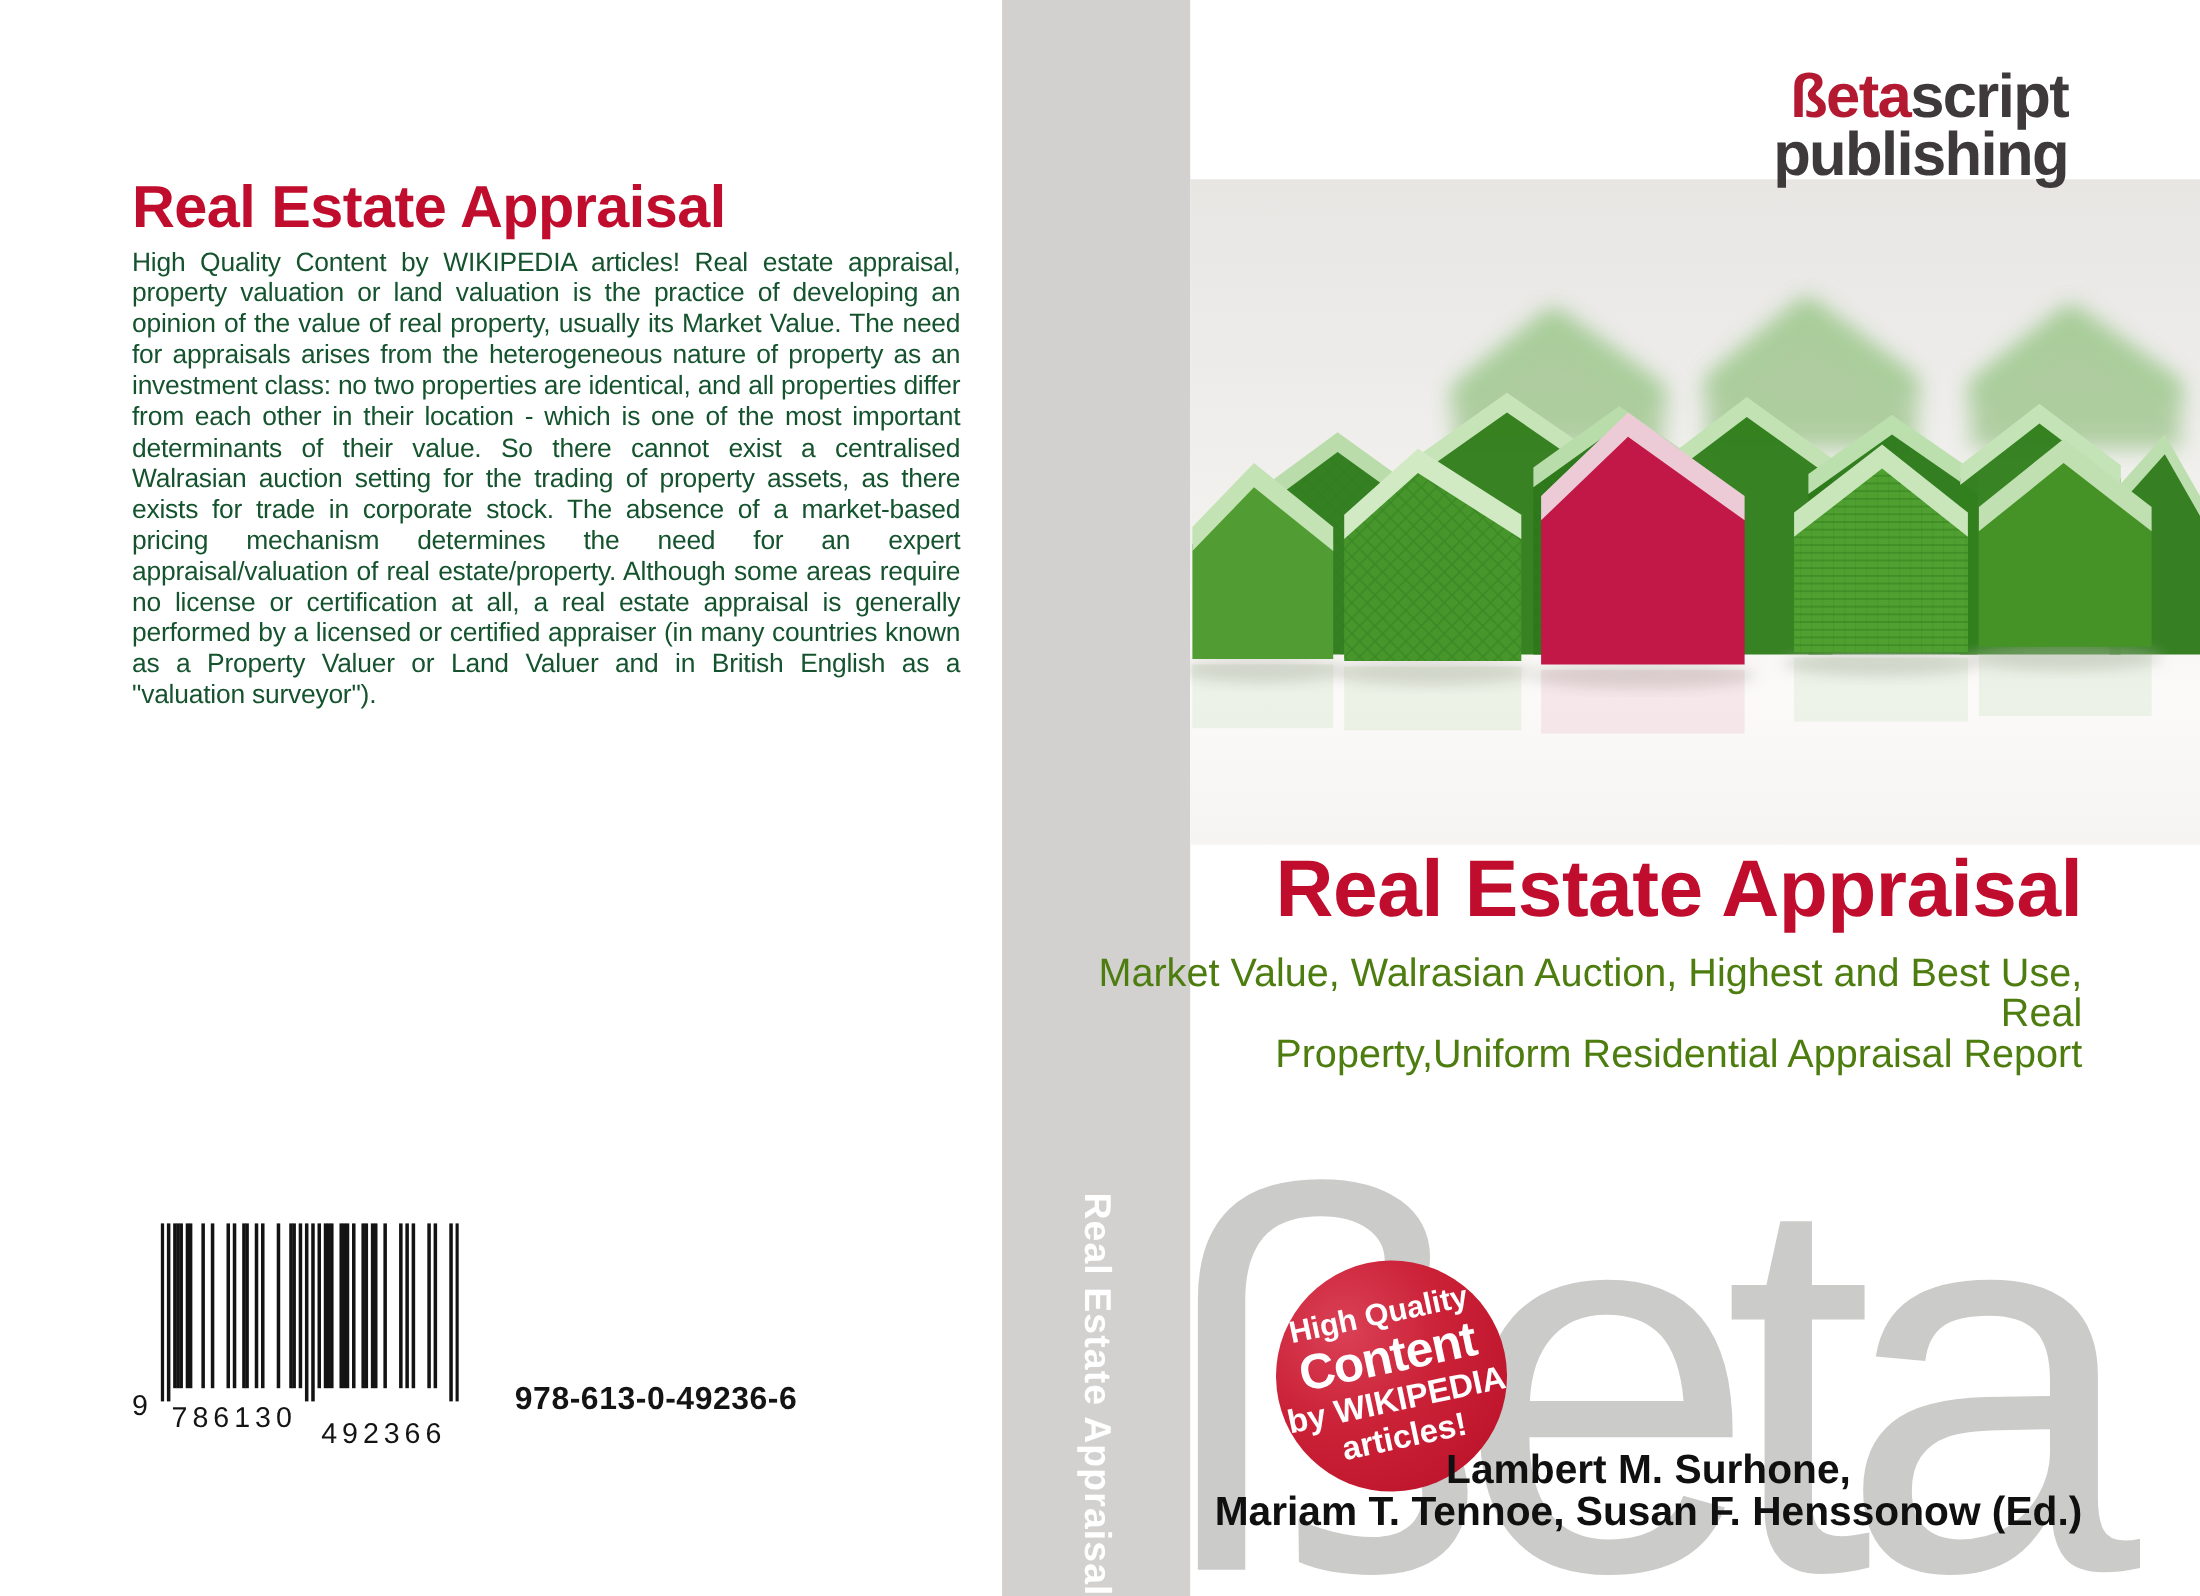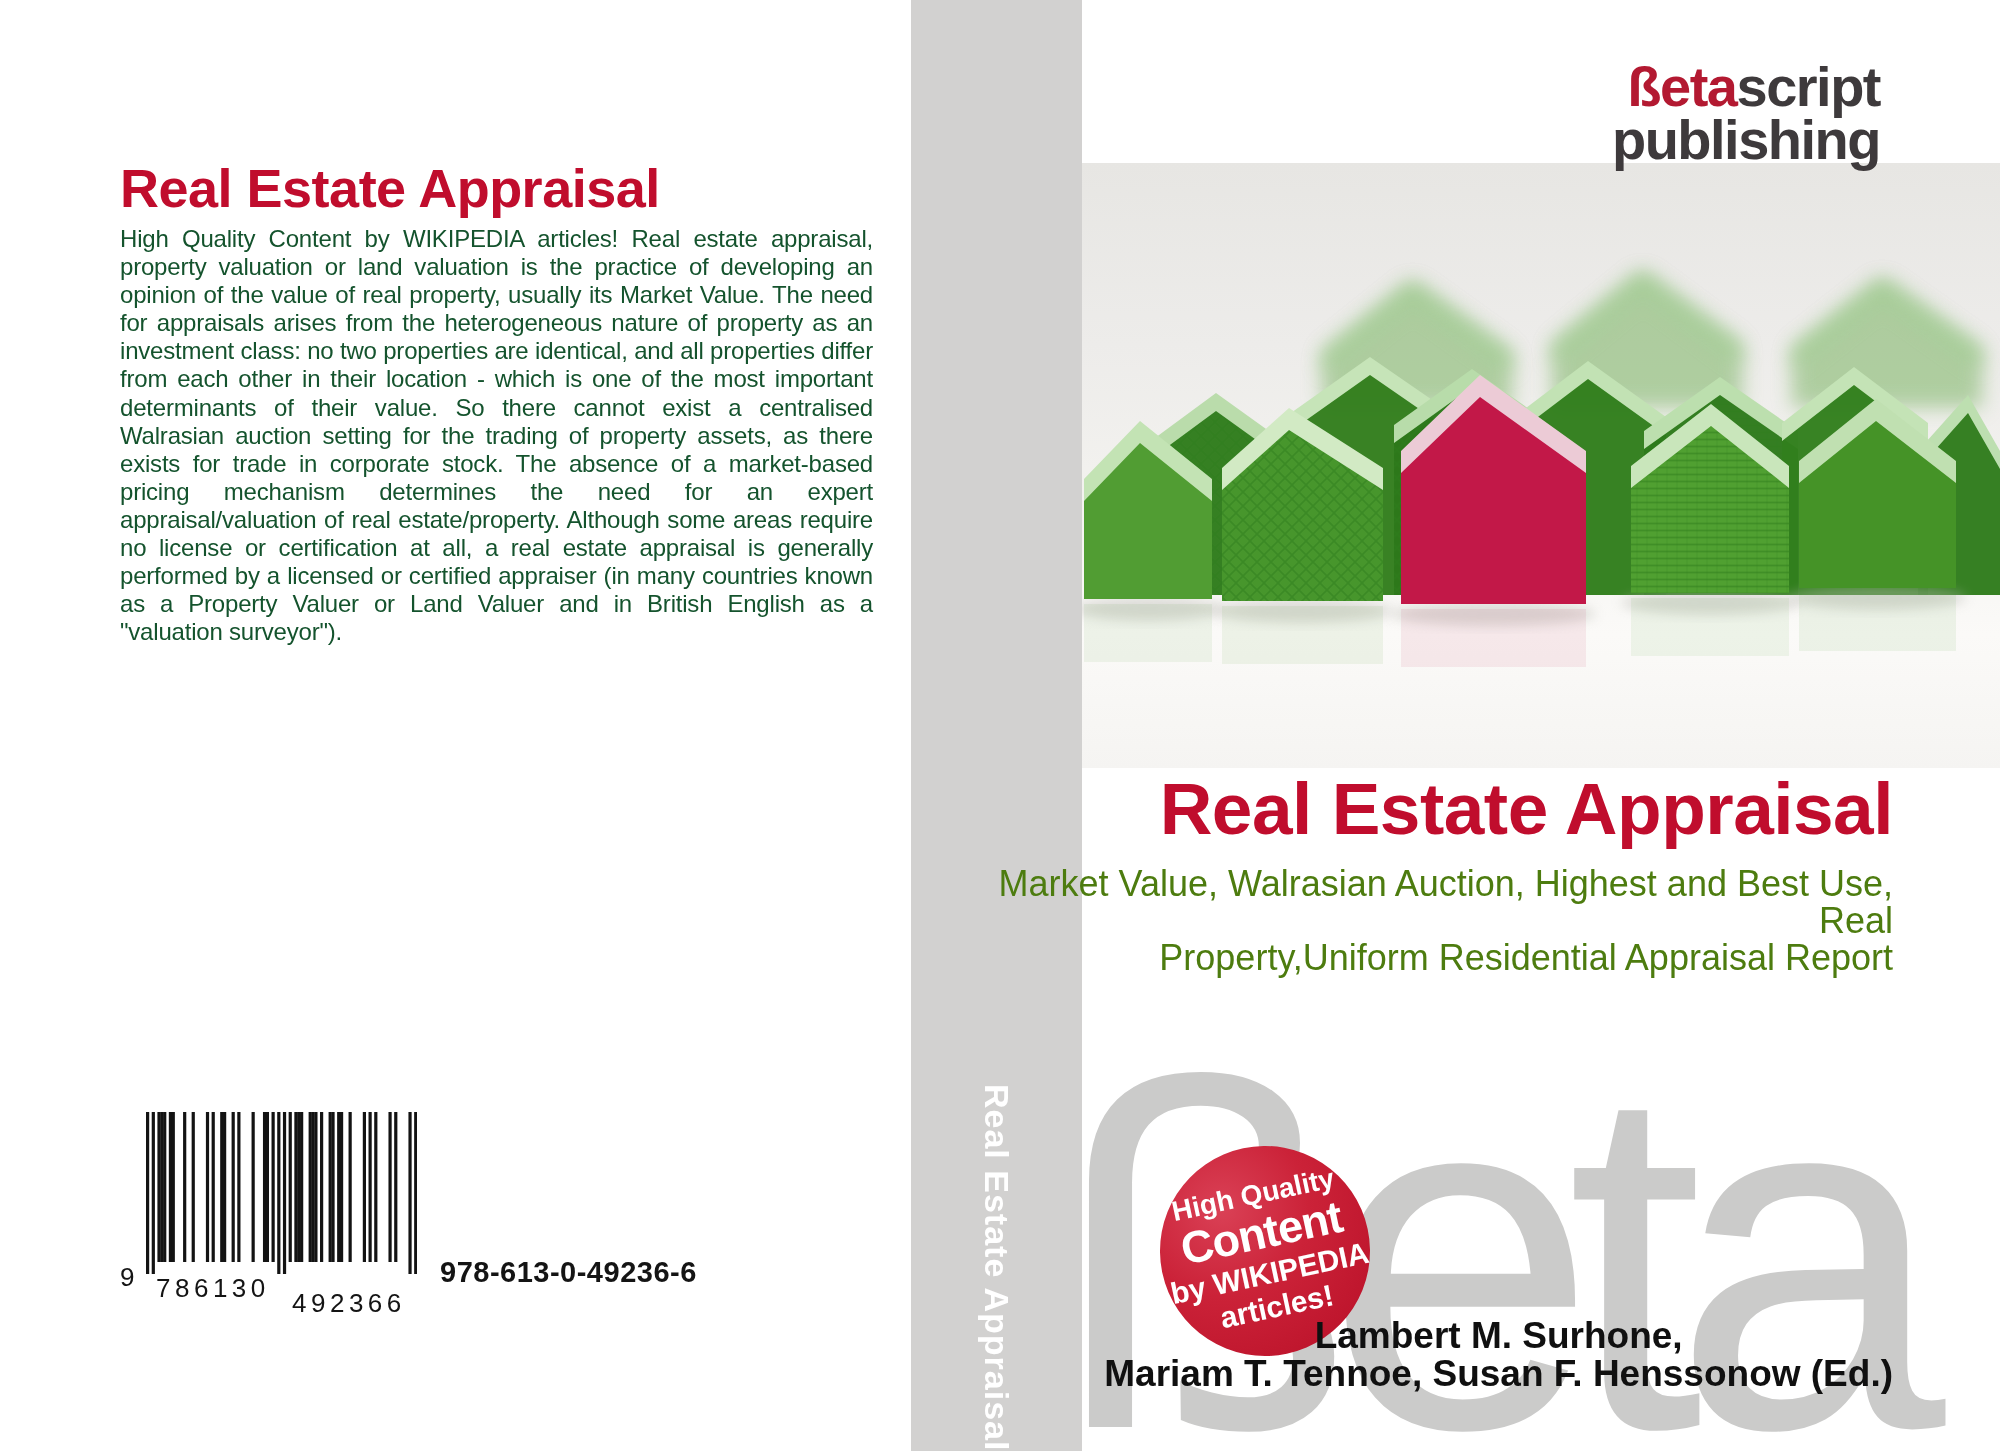--- a/index.html
+++ b/index.html
@@ -17,21 +17,21 @@
     font-size:24px;line-height:28.1px;color:#14532d;
     text-align:justify;letter-spacing:-0.2px;
   }
   .barcode-block{position:absolute;left:146px;top:1112px;width:560px;height:190px;}
   .barcode-svg{position:absolute;left:0;top:0;}
   .bc-digit{position:absolute;top:1262px;font-size:26px;color:#141414;letter-spacing:4.5px;}
   .bc-d0{left:120px;letter-spacing:0;}
   .bc-d1{left:156px;margin-top:11px;}
   .bc-d2{left:292px;margin-top:26px;}
   .isbn{
-    position:absolute;left:440px;top:1256px;font-size:29px;font-weight:700;
+    position:absolute;left:468px;top:1256px;font-size:29px;font-weight:700;
     color:#141414;letter-spacing:0.5px;
   }
   
   .spine{
     position:absolute;left:911px;top:0;width:171px;height:1451px;
     background:#d2d1d0;z-index:2;
   }
   .spine-title{
     position:absolute;top:1084px;left:50%;transform:translateX(-50%);
     writing-mode:vertical-rl;font-size:34px;font-weight:600;color:#ffffff;

